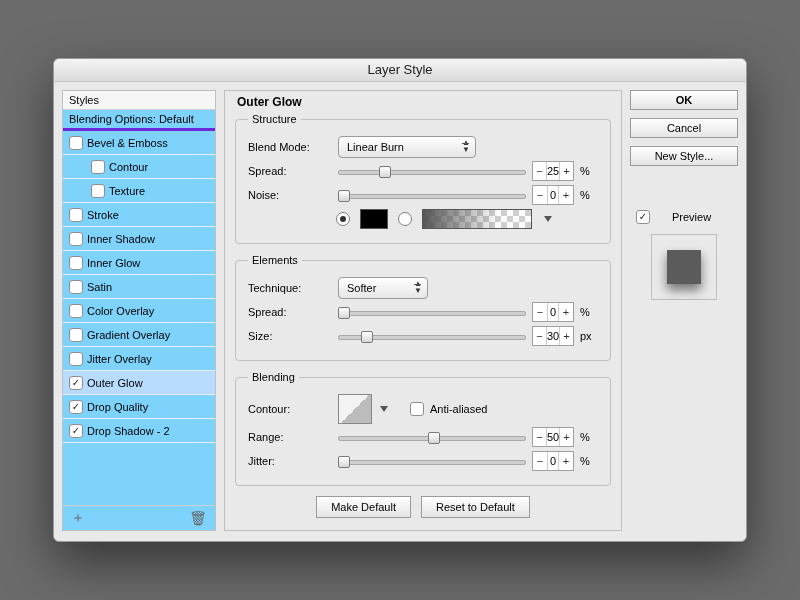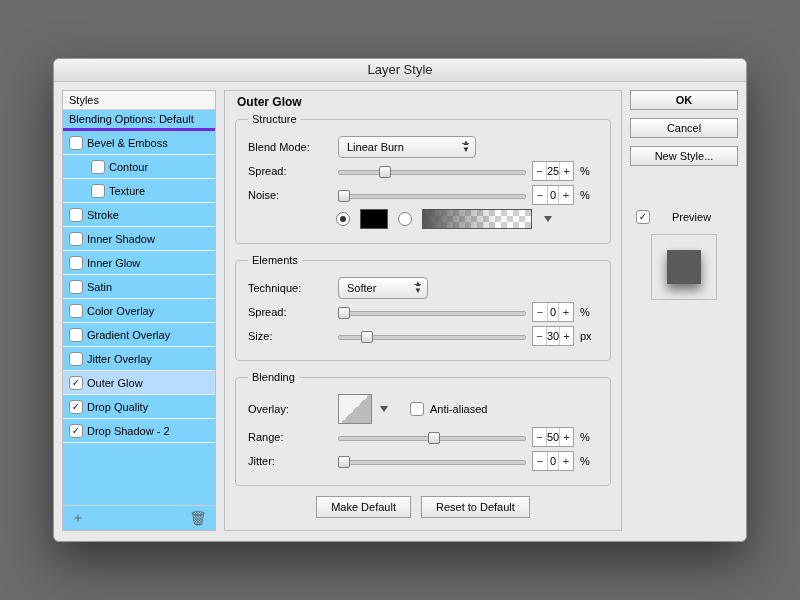--- a/index.html
+++ b/index.html
@@ -210,21 +210,21 @@
               <span class="val">30</span>
               <span class="plus">+</span>
             </div>
           <div class="unit">px</div>
         </div>
       </fieldset>
 
       <fieldset>
         <legend>Blending</legend>
         <div class="row" style="height:32px;">
-          <div class="row-label">Overlay:</div>
+          <div class="row-label">Contour:</div>
           <div class="contour-swatch"></div>
           <span class="gtri"></span>
           <span style="width:10px;"></span>
           <span class="cb"></span>
           <span>Anti-aliased</span>
         </div>
         <div class="row">
           <div class="row-label">Range:</div>
           <div class="slider">
               <div class="slider-track"></div>

